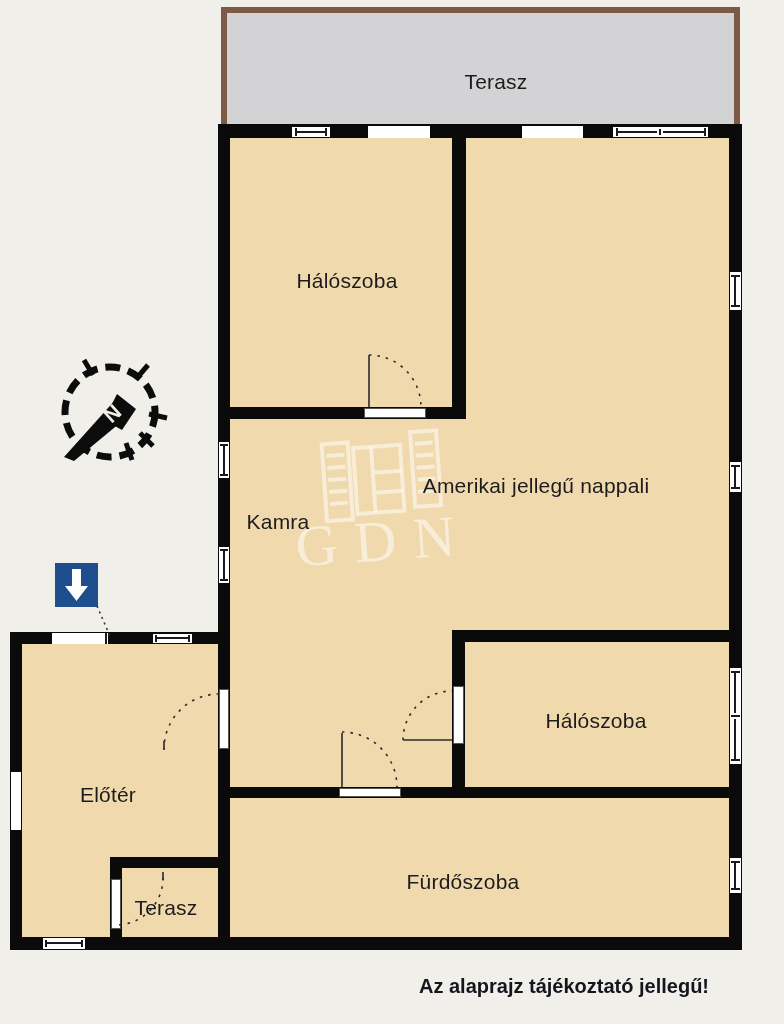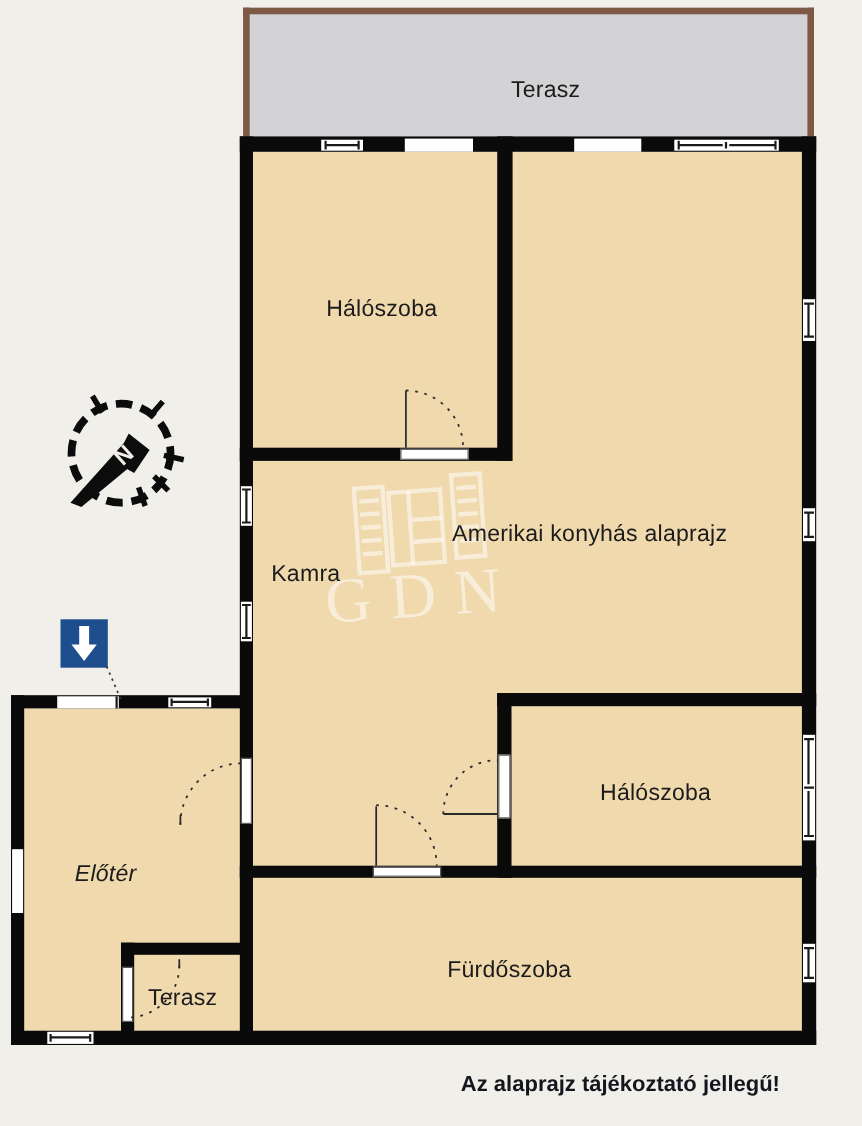--- a/index.html
+++ b/index.html
@@ -143,21 +143,21 @@
         <path d="M374,446 V512 M374,472 H403 M374,492 H403"></path>
         <rect x="414" y="434" width="26" height="75"></rect>
         <path d="M418,446 h18 M418,458 h18 M418,470 h18 M418,482 h18 M418,494 h18"></path>
       </g>
       <text class="wm" x="292" y="560">GDN</text>
     </g>
   </svg>
 
   <span class="room-label" style="left:496px;top:82px;">Terasz</span>
   <span class="room-label" style="left:347px;top:281px;">Hálószoba</span>
-  <span class="room-label" style="left:536px;top:486px;">Amerikai konyhás alaprajz</span>
+  <span class="room-label" style="left:536px;top:486px;">Amerikai jellegű nappali</span>
   <span class="room-label" style="left:278px;top:522px;">Kamra</span>
   <span class="room-label" style="left:596px;top:721px;">Hálószoba</span>
-  <span class="room-label" style="left:96px;top:795px;font-style:italic;">Előtér</span>
+  <span class="room-label" style="left:108px;top:795px;">Előtér</span>
   <span class="room-label" style="left:166px;top:908px;">Terasz</span>
   <span class="room-label" style="left:463px;top:882px;text-align:right;">Fürdőszoba</span>
 
   <div id="disclaimer" style="left:564px;top:986px;">Az alaprajz tájékoztató jellegű!</div>
 </div>
 
 </body></html>

